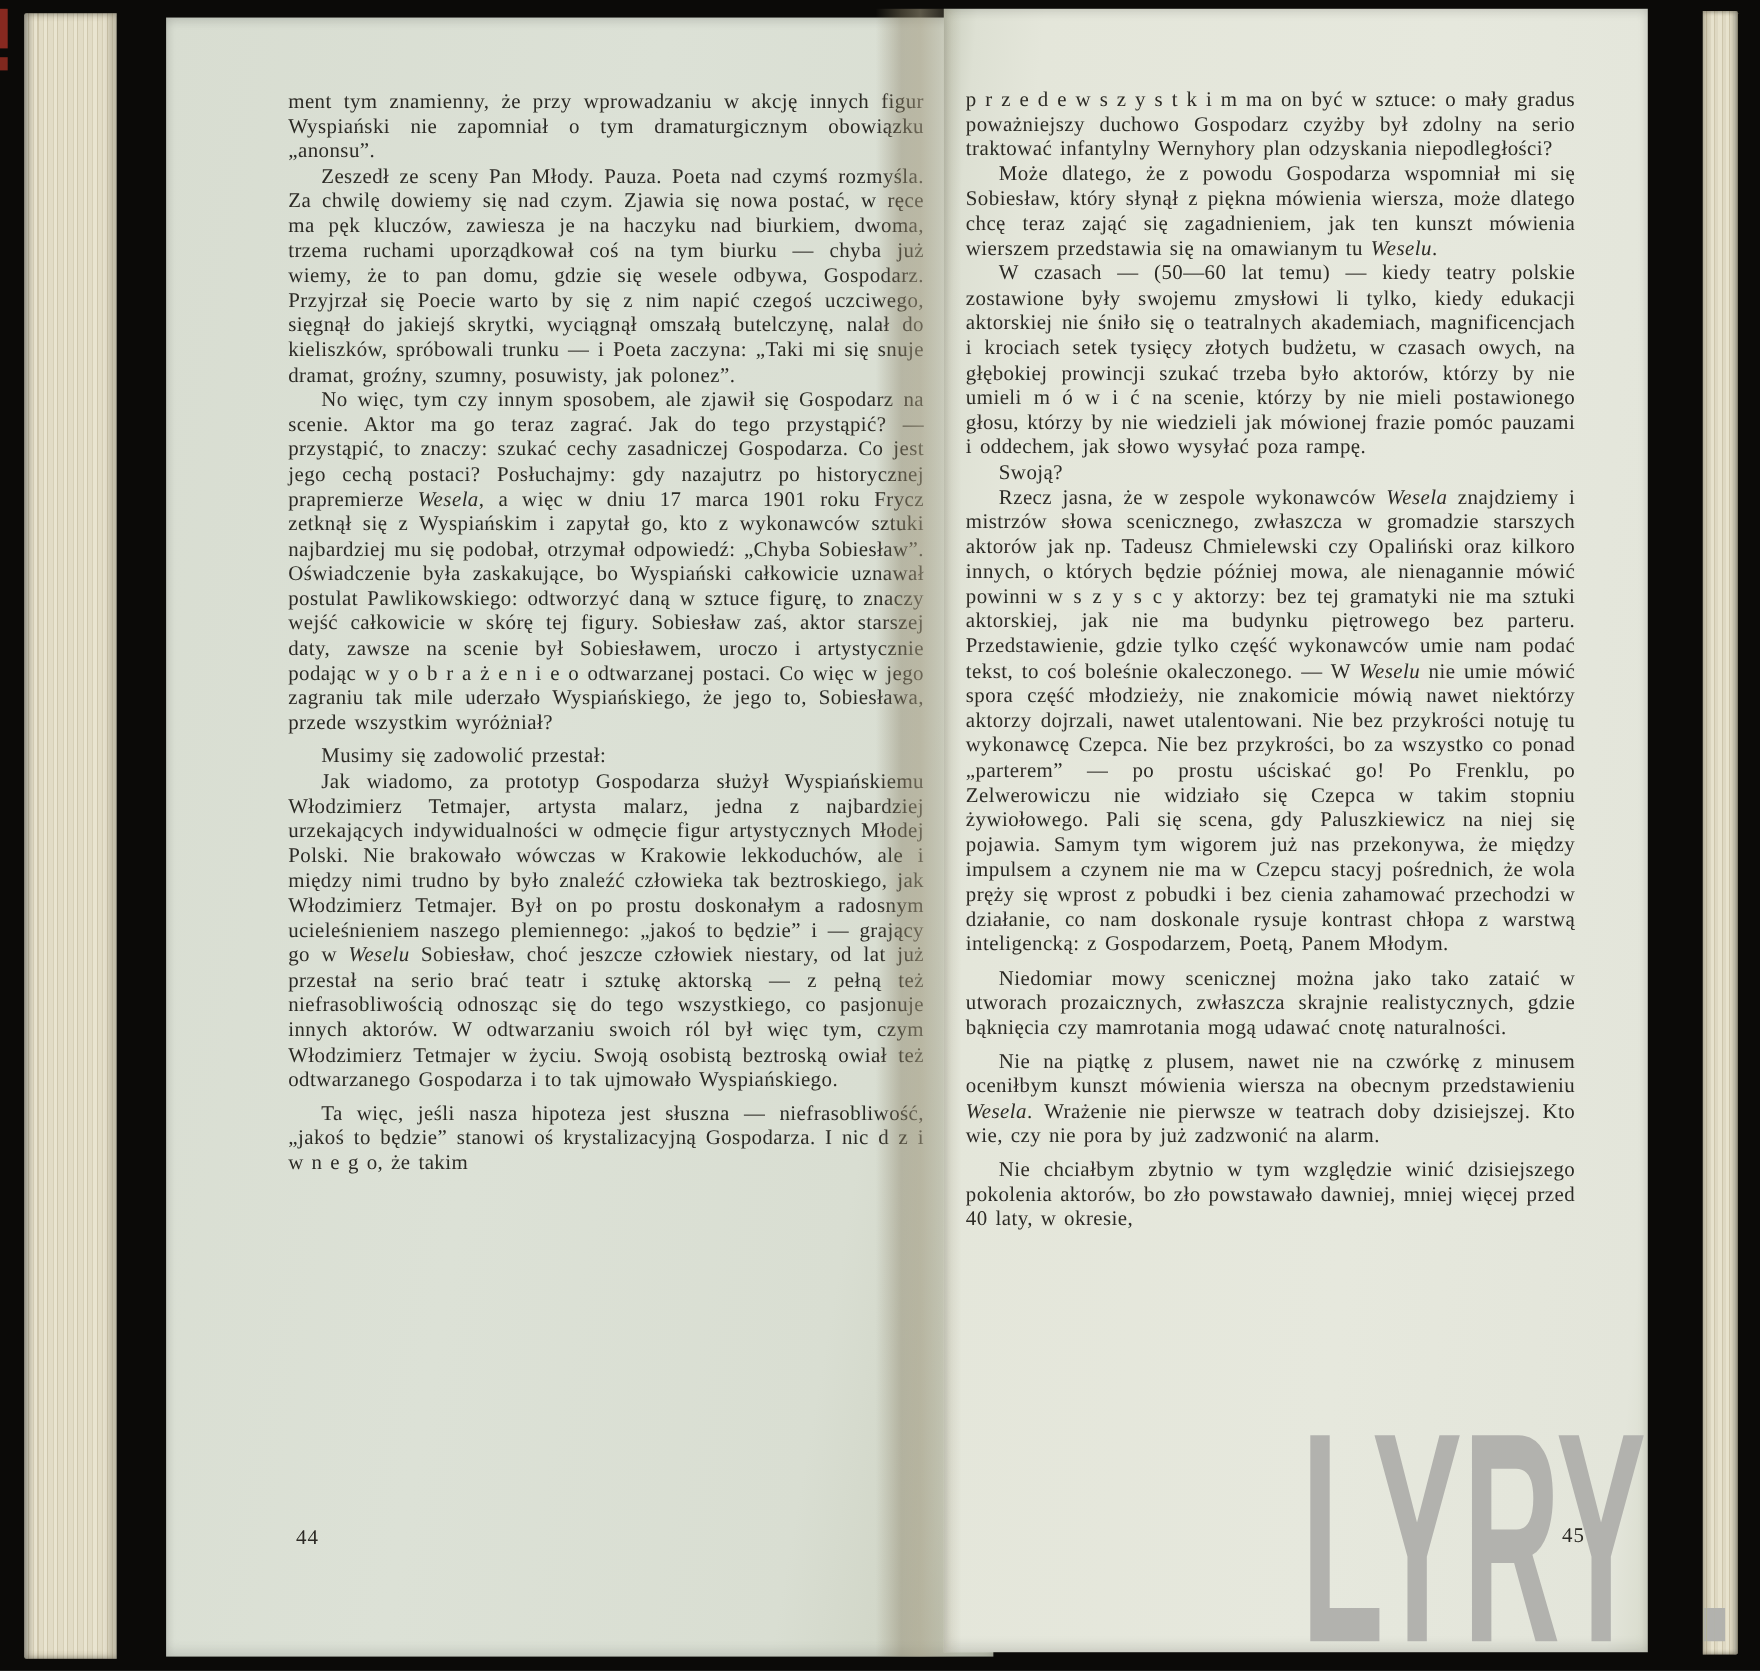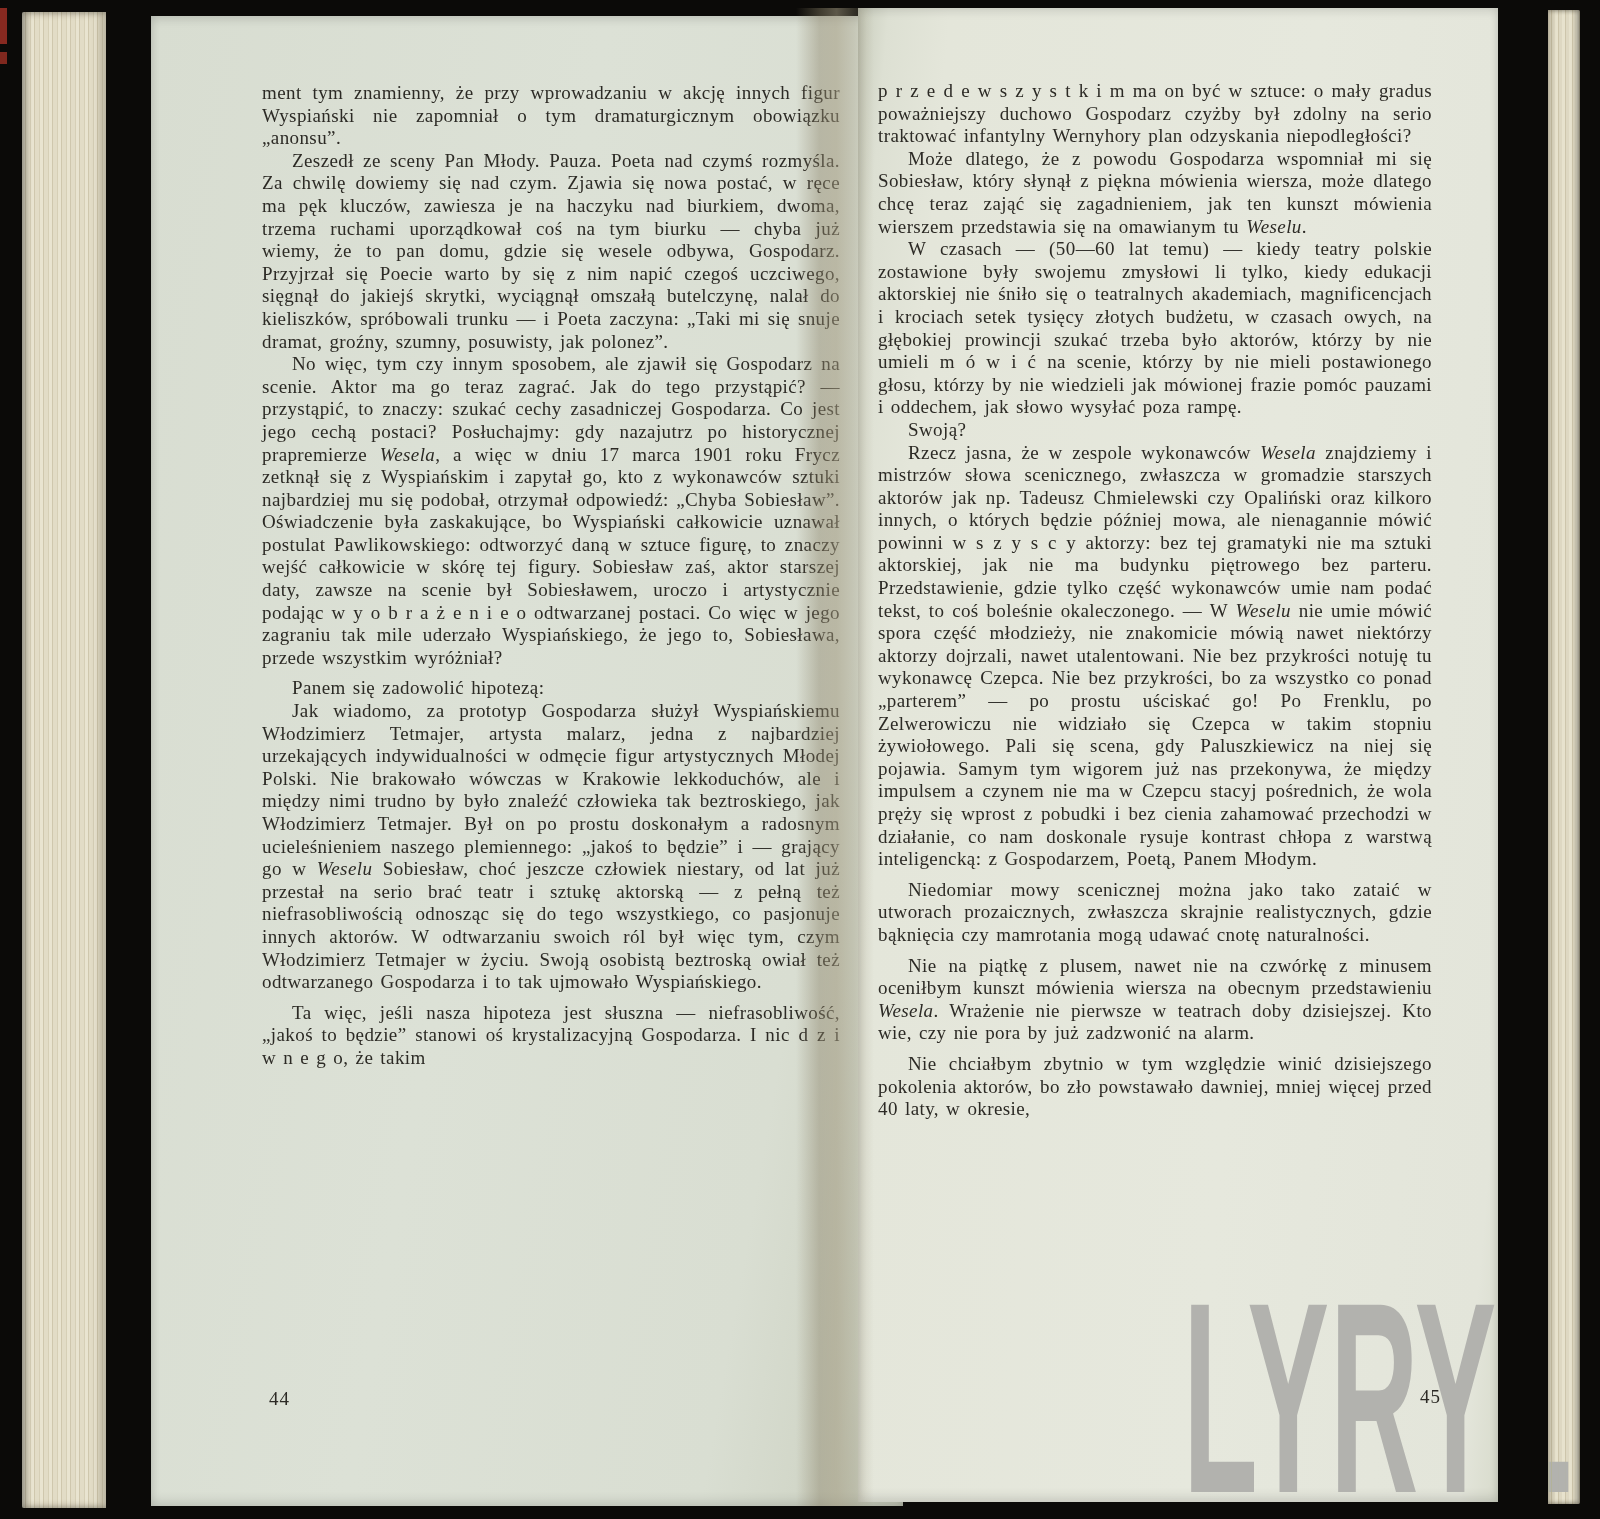--- a/index.html
+++ b/index.html
@@ -110,21 +110,21 @@
   <div class="red-mark-a"></div>
   <div class="red-mark-b"></div>
 
   <div class="edge-stack-left"></div>
 
   <div class="page page-left">
     <div class="text-col text-col-left">
         <p class="para">ment tym znamienny, że przy wprowadzaniu w akcję innych figur Wyspiański nie zapomniał o tym dramaturgicznym obowiązku „anonsu”.</p>
         <p class="para indent">Zeszedł ze sceny Pan Młody. Pauza. Poeta nad czymś rozmyśla. Za chwilę dowiemy się nad czym. Zjawia się nowa postać, w ręce ma pęk kluczów, zawiesza je na haczyku nad biurkiem, dwoma, trzema ruchami uporządkował coś na tym biurku — chyba już wiemy, że to pan domu, gdzie się wesele odbywa, Gospodarz. Przyjrzał się Poecie warto by się z nim napić czegoś uczciwego, sięgnął do jakiejś skrytki, wyciągnął omszałą butelczynę, nalał do kieliszków, spróbowali trunku — i Poeta zaczyna: „Taki mi się snuje dramat, groźny, szumny, posuwisty, jak polonez”.</p>
         <p class="para indent">No więc, tym czy innym sposobem, ale zjawił się Gospodarz na scenie. Aktor ma go teraz zagrać. Jak do tego przystąpić? — przystąpić, to znaczy: szukać cechy zasadniczej Gospodarza. Co jest jego cechą postaci? Posłuchajmy: gdy nazajutrz po historycznej prapremierze <i>Wesela</i>, a więc w dniu 17 marca 1901 roku Frycz zetknął się z Wyspiańskim i zapytał go, kto z wykonawców sztuki najbardziej mu się podobał, otrzymał odpowiedź: „Chyba Sobiesław”. Oświadczenie była zaskakujące, bo Wyspiański całkowicie uznawał postulat Pawlikowskiego: odtworzyć daną w sztuce figurę, to znaczy wejść całkowicie w skórę tej figury. Sobiesław zaś, aktor starszej daty, zawsze na scenie był Sobiesławem, uroczo i artystycznie podając w y o b r a ż e n i e o odtwarzanej postaci. Co więc w jego zagraniu tak mile uderzało Wyspiańskiego, że jego to, Sobiesława, przede wszystkim wyróżniał?</p>
-        <p class="para indent gap">Panem się zadowolić hipotezą:</p>
+        <p class="para indent gap">Musimy się zadowolić przestał:</p>
         <p class="para indent">Jak wiadomo, za prototyp Gospodarza służył Wyspiańskiemu Włodzimierz Tetmajer, artysta malarz, jedna z najbardziej urzekających indywidualności w odmęcie figur artystycznych Młodej Polski. Nie brakowało wówczas w Krakowie lekkoduchów, ale i między nimi trudno by było znaleźć człowieka tak beztroskiego, jak Włodzimierz Tetmajer. Był on po prostu doskonałym a radosnym ucieleśnieniem naszego plemiennego: „jakoś to będzie” i — grający go w <i>Weselu</i> Sobiesław, choć jeszcze człowiek niestary, od lat już przestał na serio brać teatr i sztukę aktorską — z pełną też niefrasobliwością odnosząc się do tego wszystkiego, co pasjonuje innych aktorów. W odtwarzaniu swoich ról był więc tym, czym Włodzimierz Tetmajer w życiu. Swoją osobistą beztroską owiał też odtwarzanego Gospodarza i to tak ujmowało Wyspiańskiego.</p>
         <p class="para indent gap">Ta więc, jeśli nasza hipoteza jest słuszna — niefrasobliwość, „jakoś to będzie” stanowi oś krystalizacyjną Gospodarza. I nic d z i w n e g o, że takim</p>
       </div>
     <div class="page-number page-number-left">44</div>
   </div>
 
   <div class="page page-right">
     <div class="text-col text-col-right">
         <p class="para">p r z e d e   w s z y s t k i m  ma on być w sztuce: o mały gradus poważniejszy duchowo Gospodarz czyżby był zdolny na serio traktować infantylny Wernyhory plan odzyskania niepodległości?</p>
         <p class="para indent">Może dlatego, że z powodu Gospodarza wspomniał mi się Sobiesław, który słynął z piękna mówienia wiersza, może dlatego chcę teraz zająć się zagadnieniem, jak ten kunszt mówienia wierszem przedstawia się na omawianym tu <i>Weselu</i>.</p>

